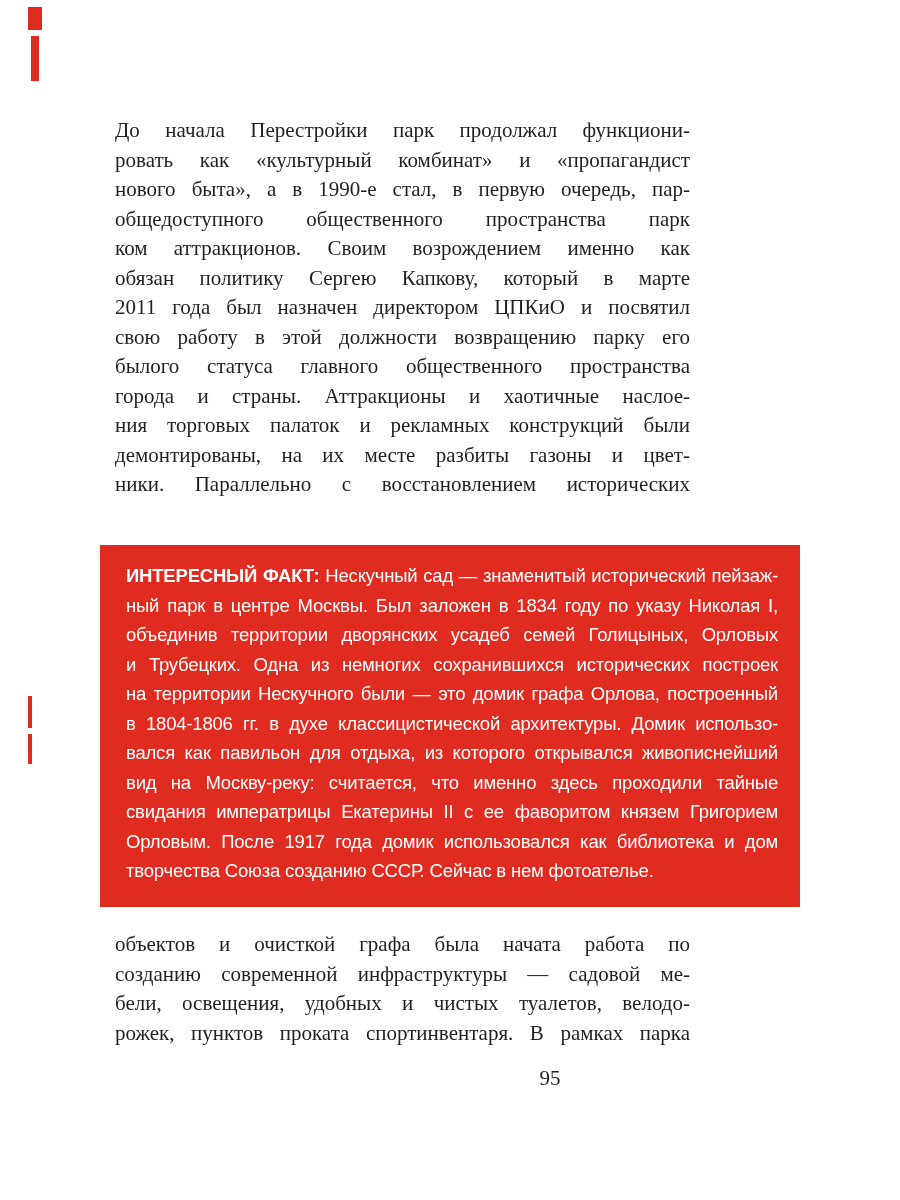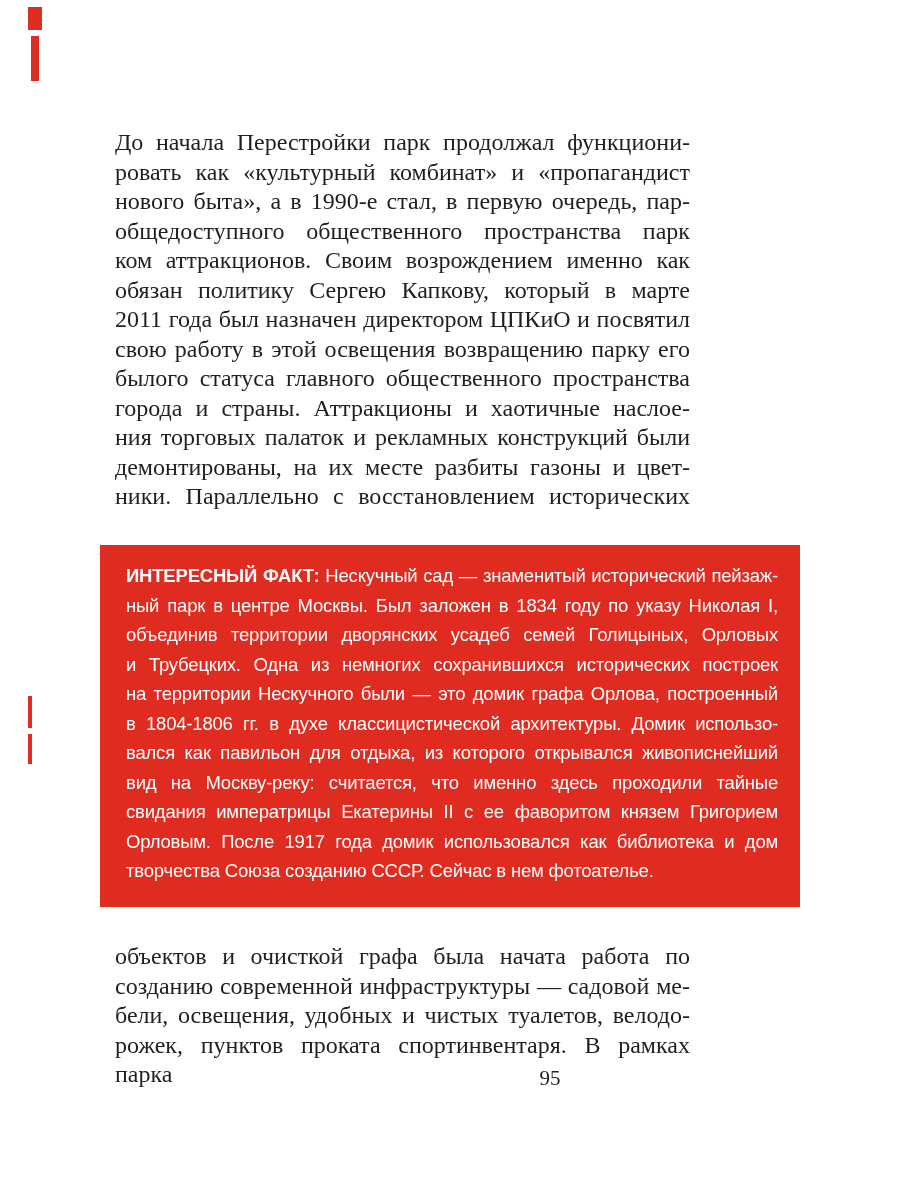--- a/index.html
+++ b/index.html
@@ -21,23 +21,22 @@
   .a2 { left: 31px; top: 36px;  width: 8px;  height: 45px; }
   .a3 { left: 28px; top: 696px; width: 4px;  height: 32px; }
   .a4 { left: 28px; top: 734px; width: 4px;  height: 30px; }
 
   .body-para {
     position: absolute;
     left: 115px;
     width: 575px;
     color: var(--text, #1f1f1f);
     font-family: "Liberation Serif", serif;
-    font-size: 24px;
+    font-size: 21px;
     line-height: 29.5px;
-    margin-top: 12px;
   }
   .para-top { top: 116px; }
   .para-bottom { top: 930px; }
 
   .jline { text-align: justify; text-align-last: justify; }
 
   .fact-box {
     position: absolute;
     left: 100px;
     top: 545px;
@@ -77,21 +76,21 @@
   <div class="artifact a4"></div>
 
   <div class="body-para para-top">
       <div class="jline">До начала Перестройки парк продолжал функциони-</div>
       <div class="jline">ровать как «культурный комбинат» и «пропагандист</div>
       <div class="jline">нового быта», а в 1990-е стал, в первую очередь, пар-</div>
       <div class="jline">общедоступного общественного пространства парк</div>
       <div class="jline">ком аттракционов. Своим возрождением именно как</div>
       <div class="jline">обязан политику Сергею Капкову, который в марте</div>
       <div class="jline">2011 года был назначен директором ЦПКиО и посвятил</div>
-      <div class="jline">свою работу в этой освещения возвращению парку его</div>
+      <div class="jline">свою работу в этой должности возвращению парку его</div>
       <div class="jline">былого статуса главного общественного пространства</div>
       <div class="jline">города и страны. Аттракционы и хаотичные наслое-</div>
       <div class="jline">ния торговых палаток и рекламных конструкций были</div>
       <div class="jline">демонтированы, на их месте разбиты газоны и цвет-</div>
       <div class="jline last">ники. Параллельно с восстановлением исторических</div>
     </div>
 
   <div class="fact-box">
     <div class="rline"><span class="fact-label">ИНТЕРЕСНЫЙ ФАКТ:</span><span> Нескучный сад — знаменитый исторический пейзаж-</span></div>
     <div>

